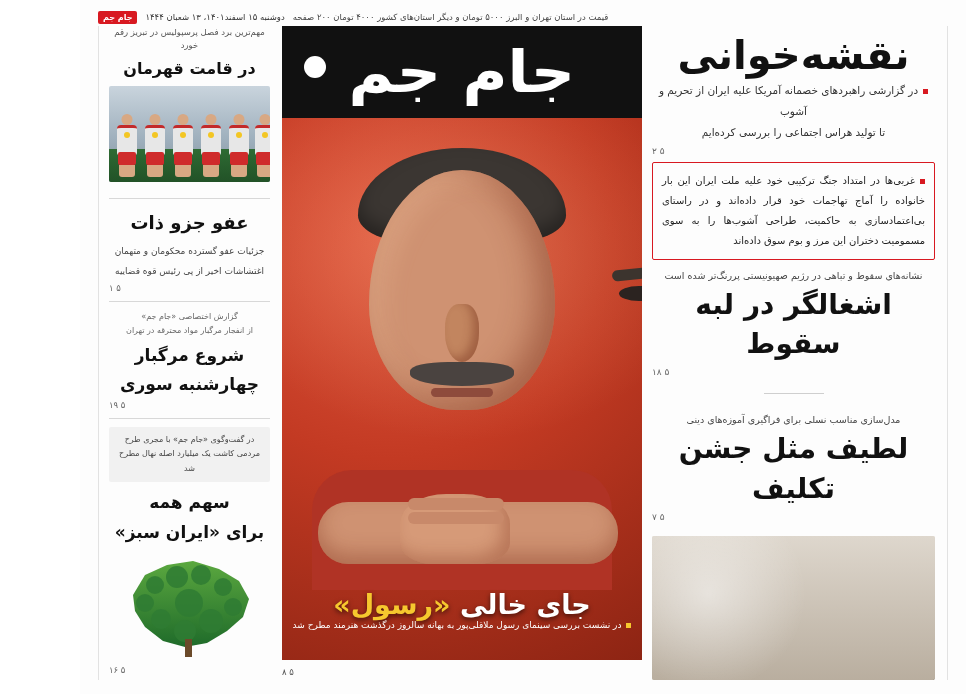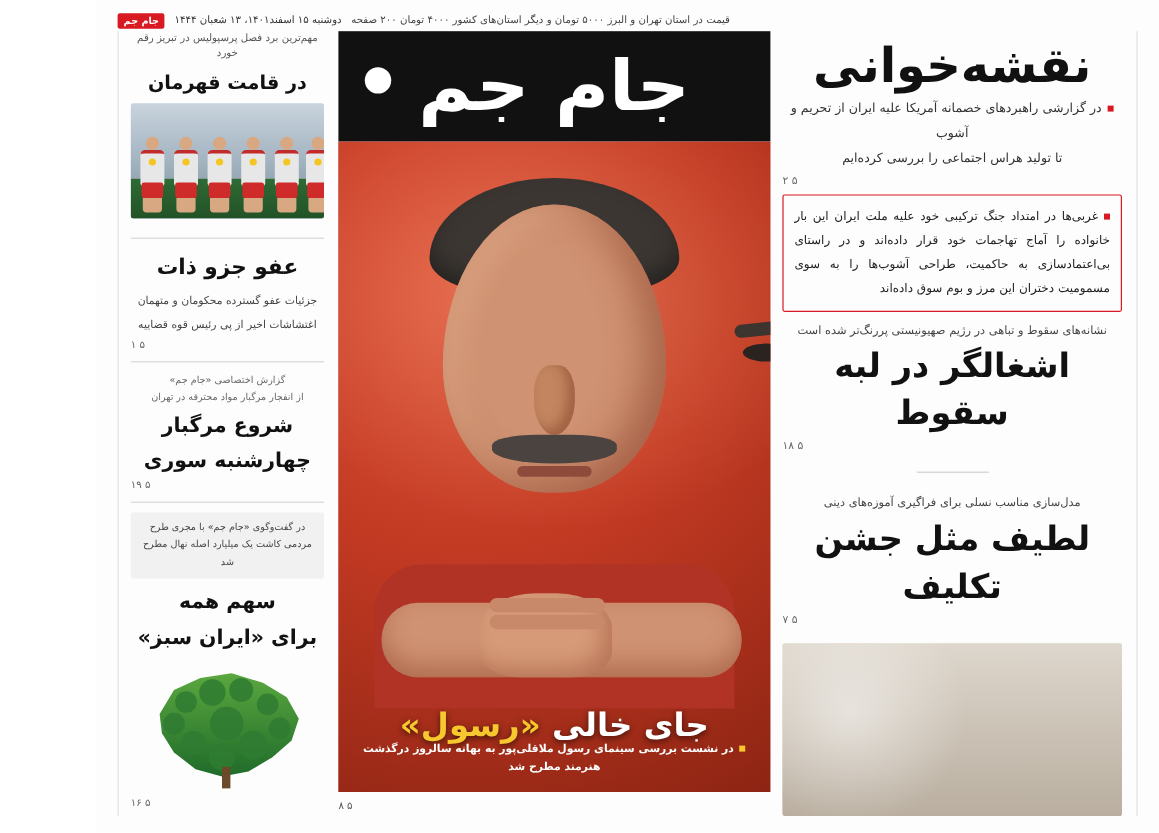--- a/index.html
+++ b/index.html
@@ -341,29 +341,28 @@
     text-align: center;
     font-size: 27px;
     font-weight: bold;
     color: #fff;
     text-shadow: 0 2px 5px rgba(0,0,0,.6);
     direction: rtl;
   }
   .cover-caption .y { color: #f6c82e; }
   .cover-sub {
     position: absolute;
-    left: 0; right: 0; bottom: 14px;
+    left: 0; right: 0; bottom: 28px;
     text-align: center;
     font-size: 9px;
     color: #fff;
     direction: rtl;
     line-height: 1.6;
     padding: 0 10px;
     box-sizing: border-box;
-    font-weight: bold;
   }
   .cover-sub .bullet {
     display: inline-block;
     width: 5px; height: 5px;
     background: #f6c82e;
     margin-left: 5px;
     vertical-align: middle;
   }
   .center-foot {
     height: 16px;

